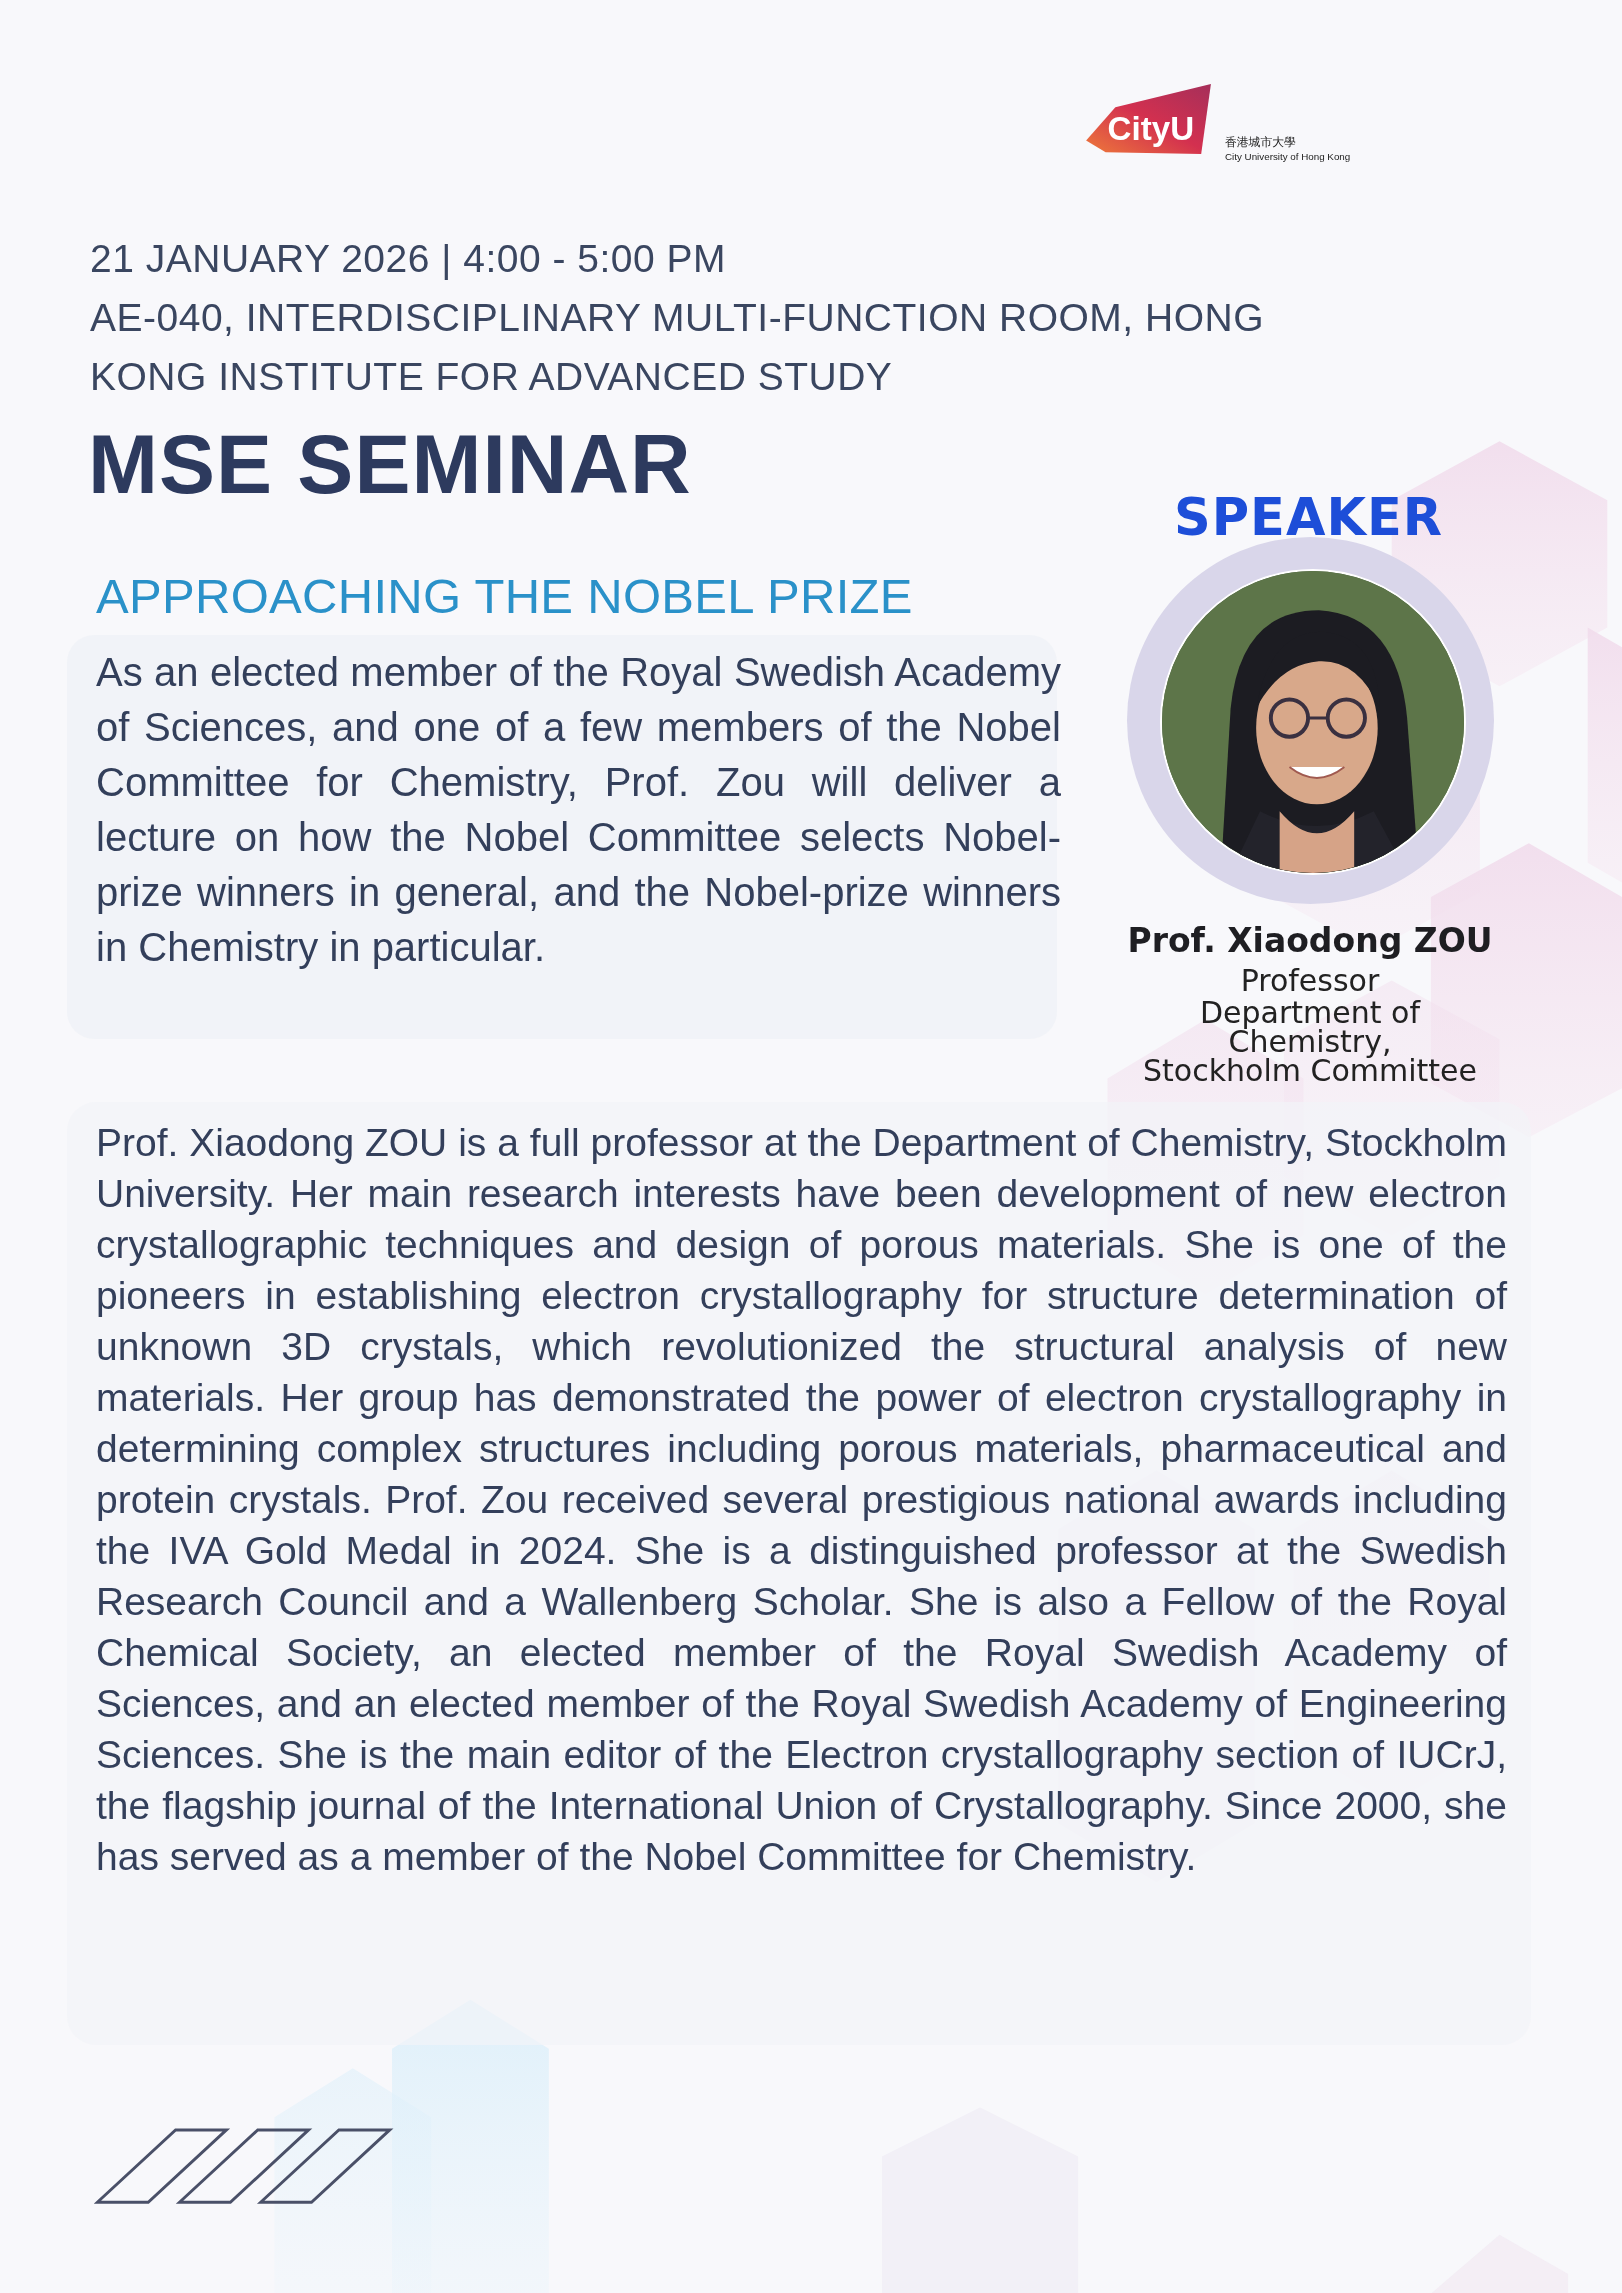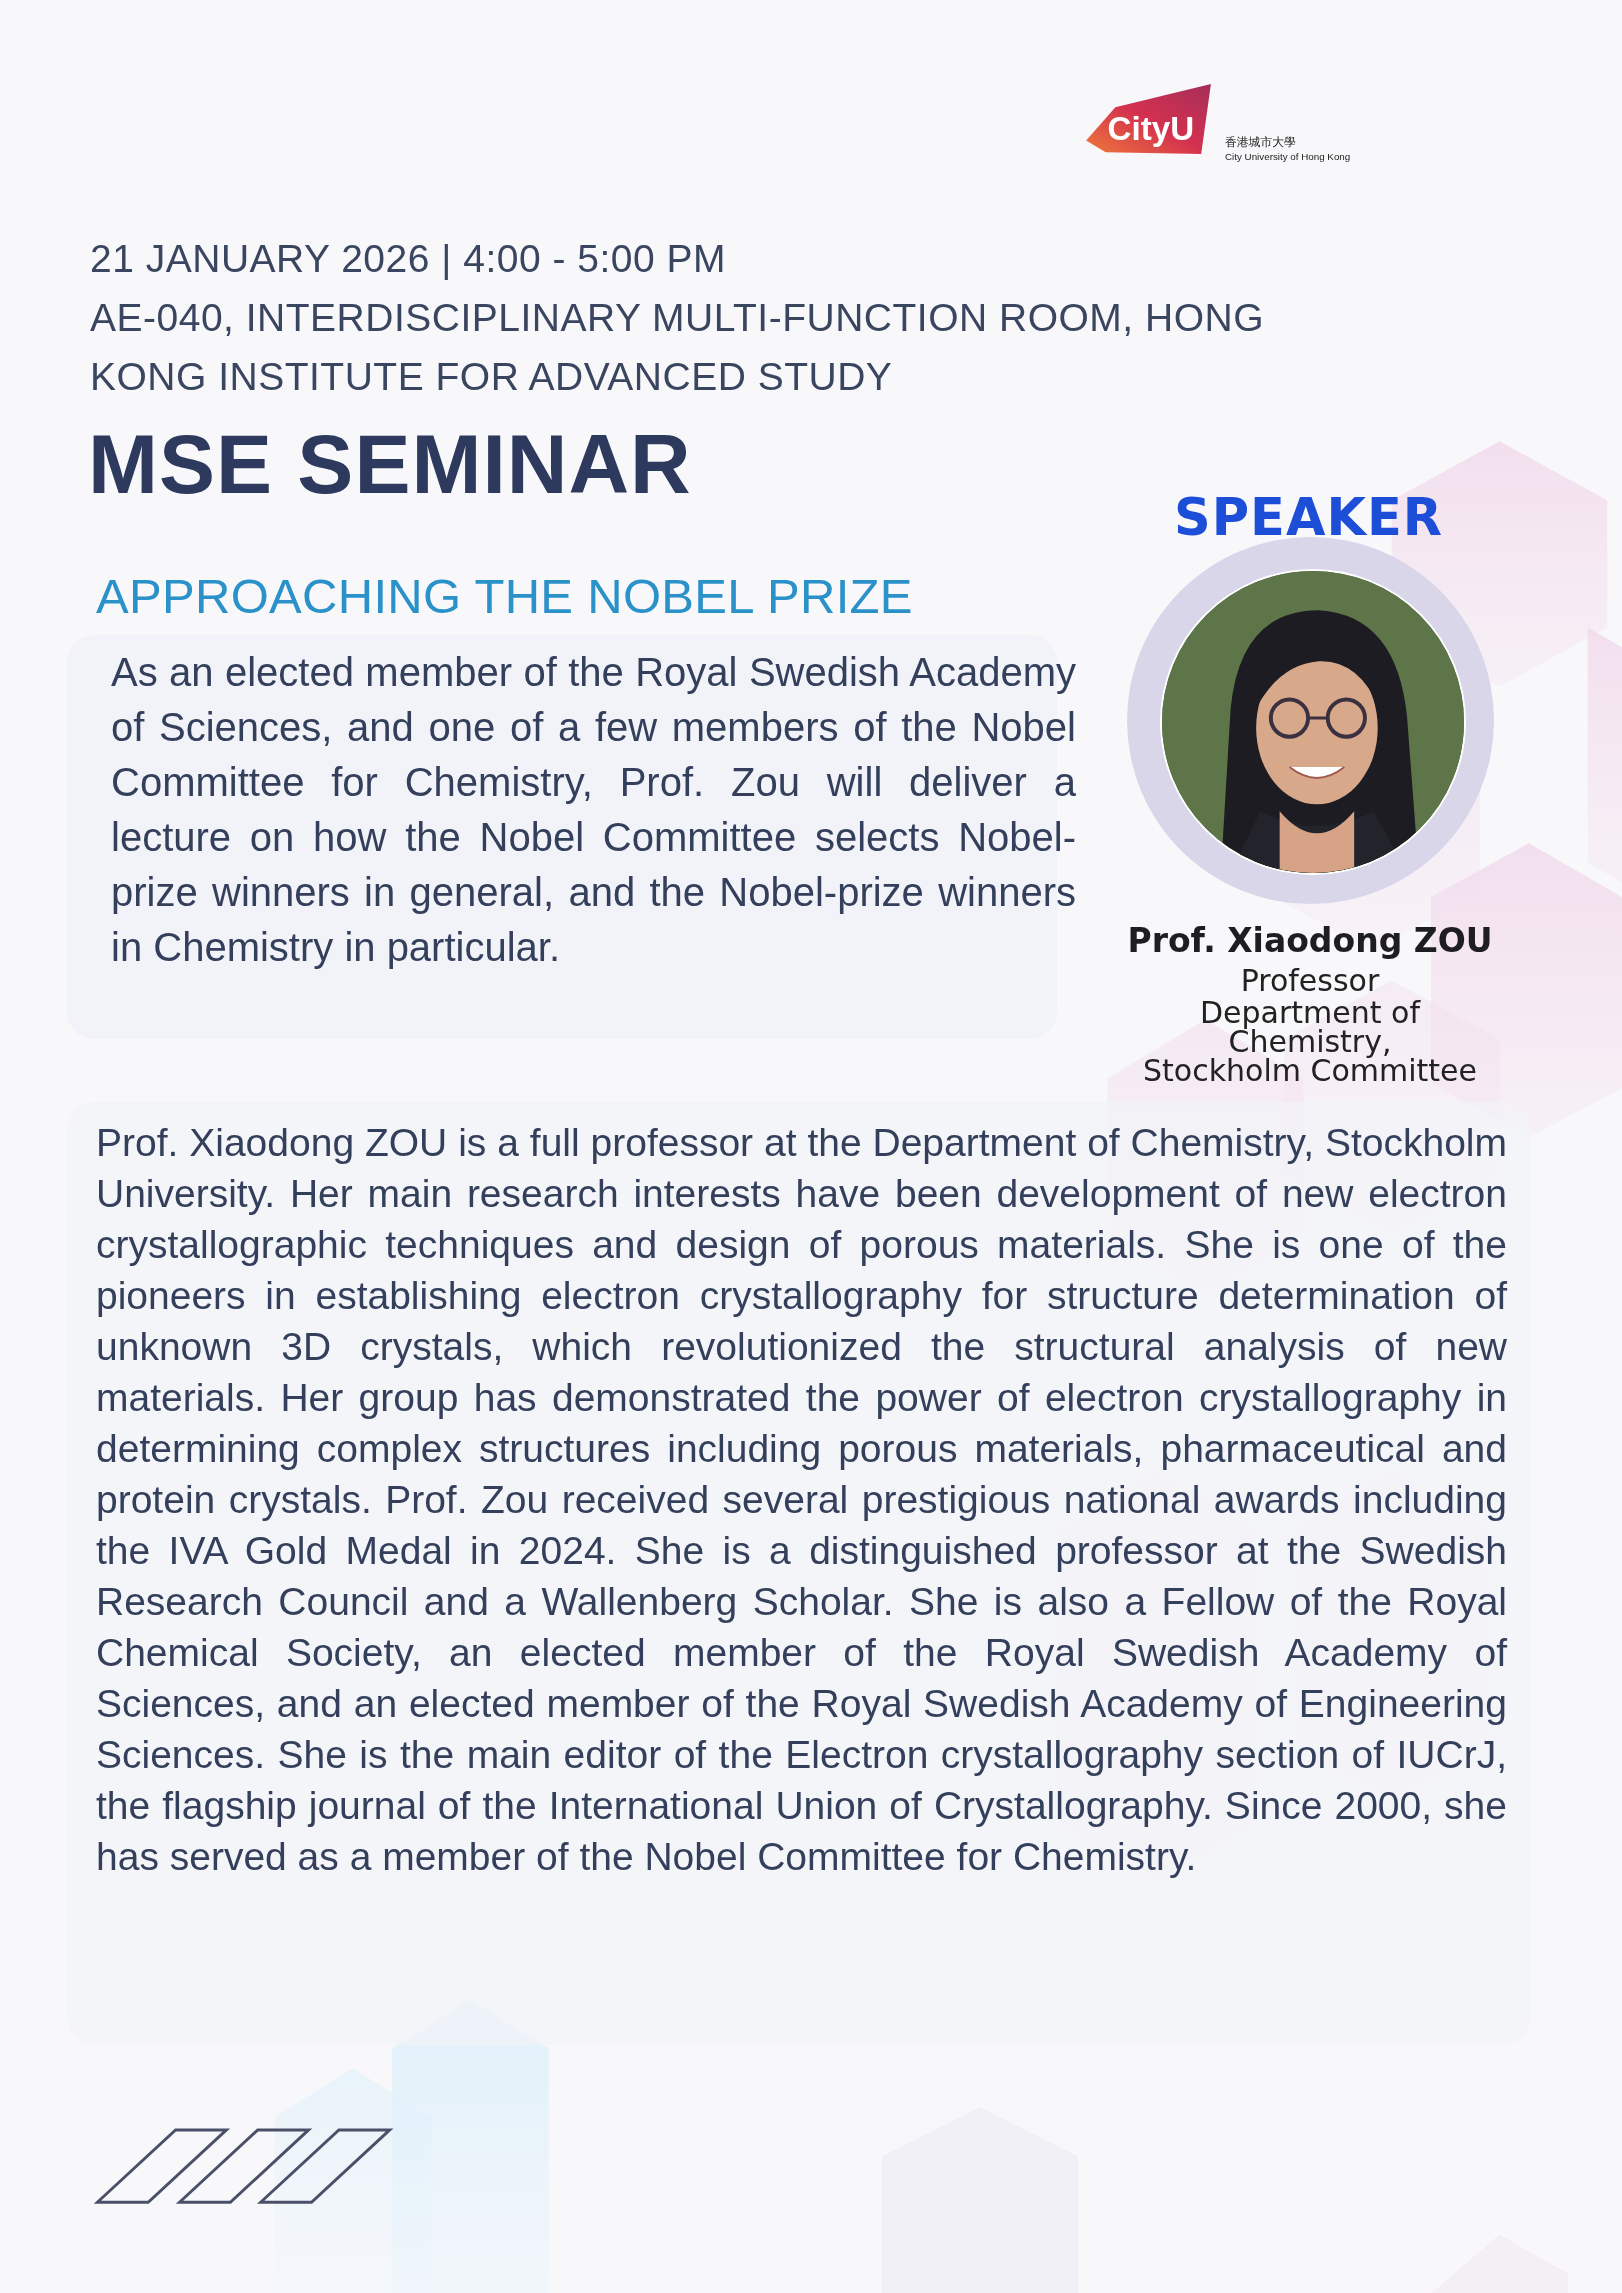--- a/index.html
+++ b/index.html
@@ -37,21 +37,21 @@
   }
   .talk-title {
     position: absolute; left: 96px; top: 568px; font-size: 49px; color: #2a91c9;
     font-family: "Liberation Sans", sans-serif; white-space: nowrap; letter-spacing: 0.3px;
   }
   .abstract-box {
     position: absolute; left: 67px; top: 635px; width: 990px; height: 404px;
     background: rgba(240,242,247,0.85); border-radius: 27.4px;
   }
   .abstract {
-    position: absolute; left: 111px; top: 645px; width: 965px;
+    position: absolute; left: 96px; top: 645px; width: 965px;
     font-size: 40px; line-height: 55px; text-align: justify; color: #333f5b;
     font-family: "Liberation Sans", sans-serif;
   }
   .ring {
     position: absolute; left: 1127px; top: 537px; width: 367px; height: 367px;
     border-radius: 50%; background: #d9d6ea;
   }
   .photo {
     position: absolute; left: 1160px; top: 569px; width: 302px; height: 302px;
     border-radius: 50%; overflow: hidden; border: 2.9px solid #fff;

